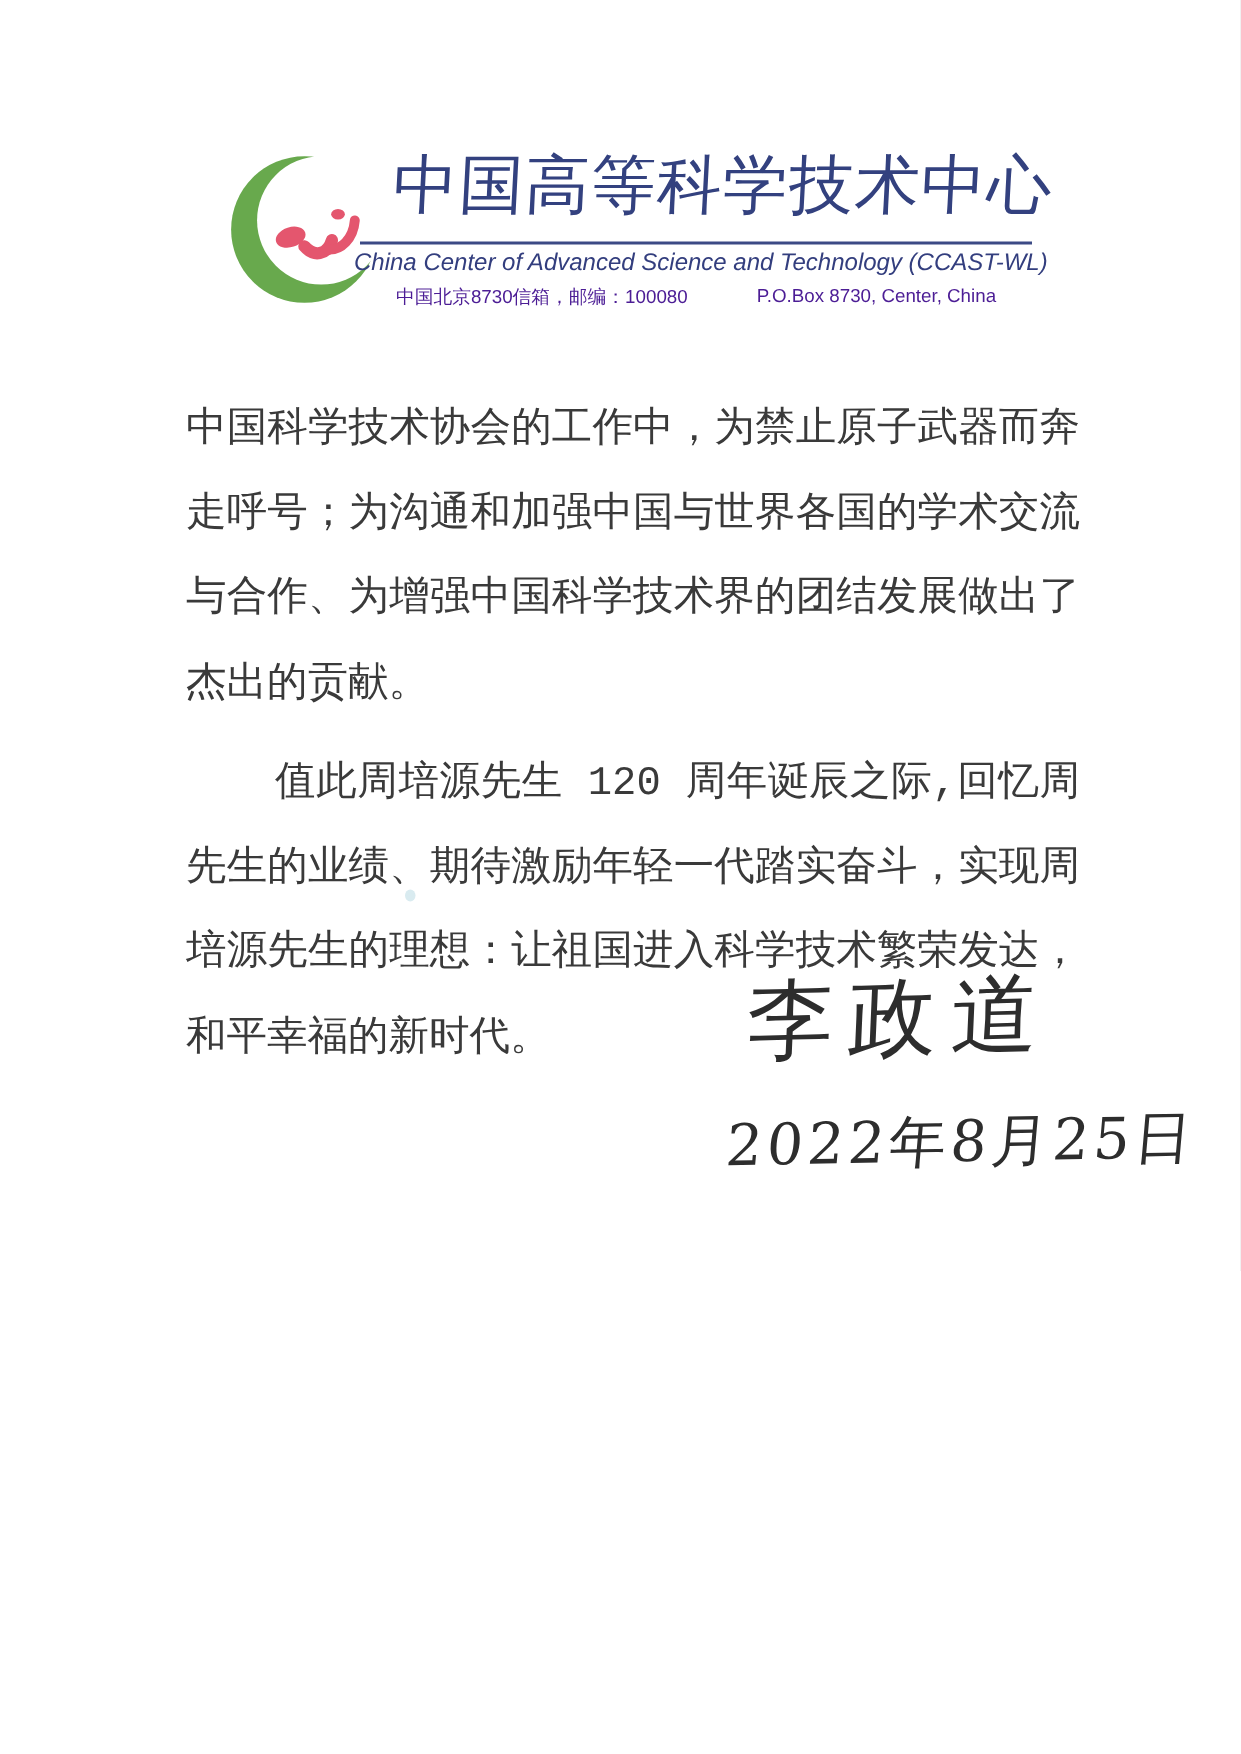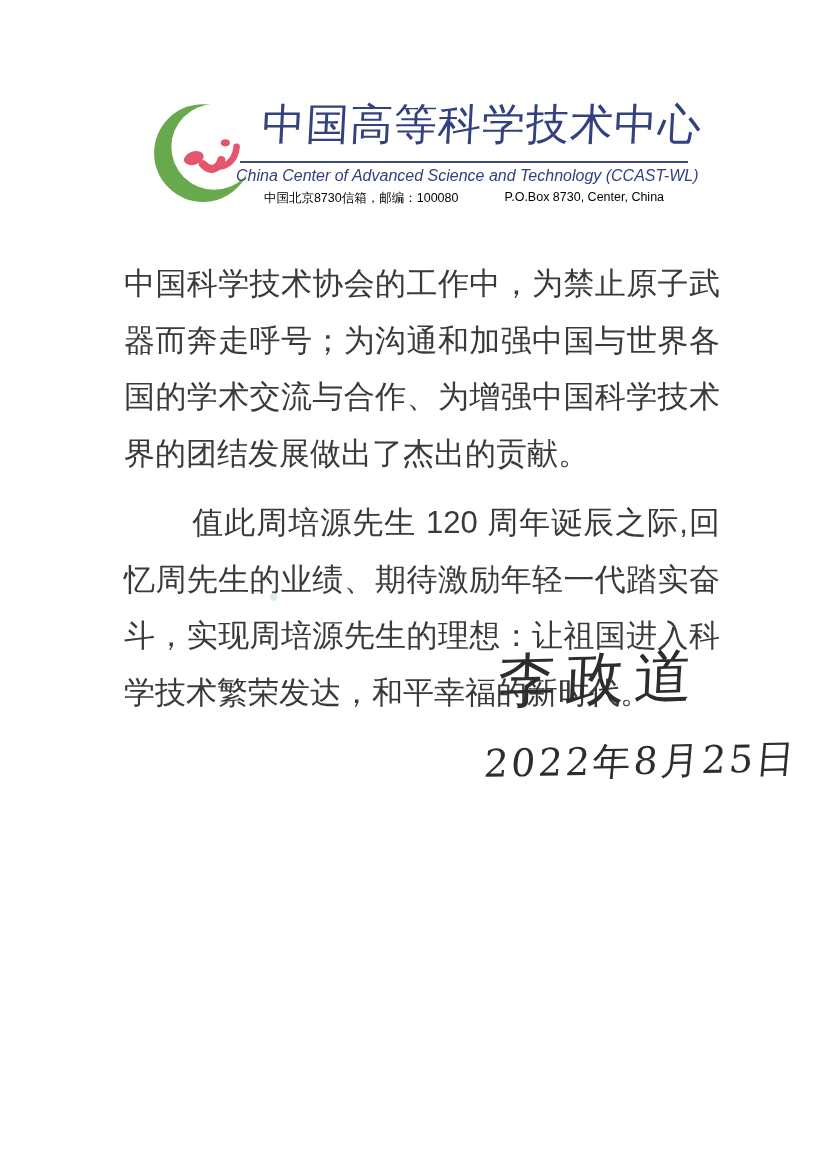--- a/index.html
+++ b/index.html
@@ -55,38 +55,38 @@
   }
   .address-line {
     position: absolute;
     left: 236px;
     top: 190px;
     width: 456px;
     display: flex;
     justify-content: center;
     gap: 46px;
     font-size: 12.5px;
-    color: #000000;
+    color: #4c1d95;
     white-space: nowrap;
   }
 
   
   .body-text {
     position: absolute;
     left: 124px;
     top: 256px;
     width: 596px;
-    font-size: 31px;
+    font-size: 27px;
     line-height: 56.5px;
     color: #3a3a3a;
     text-align: justify;
     text-justify: inter-ideograph;
   }
   .body-text p { margin: 0; }
-  .body-text p.indented { margin-top: 13px; text-indent: 2.2em; }
+  .body-text p.indented { margin-top: 13px; text-indent: 2.2em; font-family: Liberation Mono, monospace; }
 
   
   .sig-name {
     position: absolute;
     left: 498px;
     top: 640px;
     font-size: 58px;
     color: #2d2d2d;
     letter-spacing: 10px;
     white-space: nowrap;

